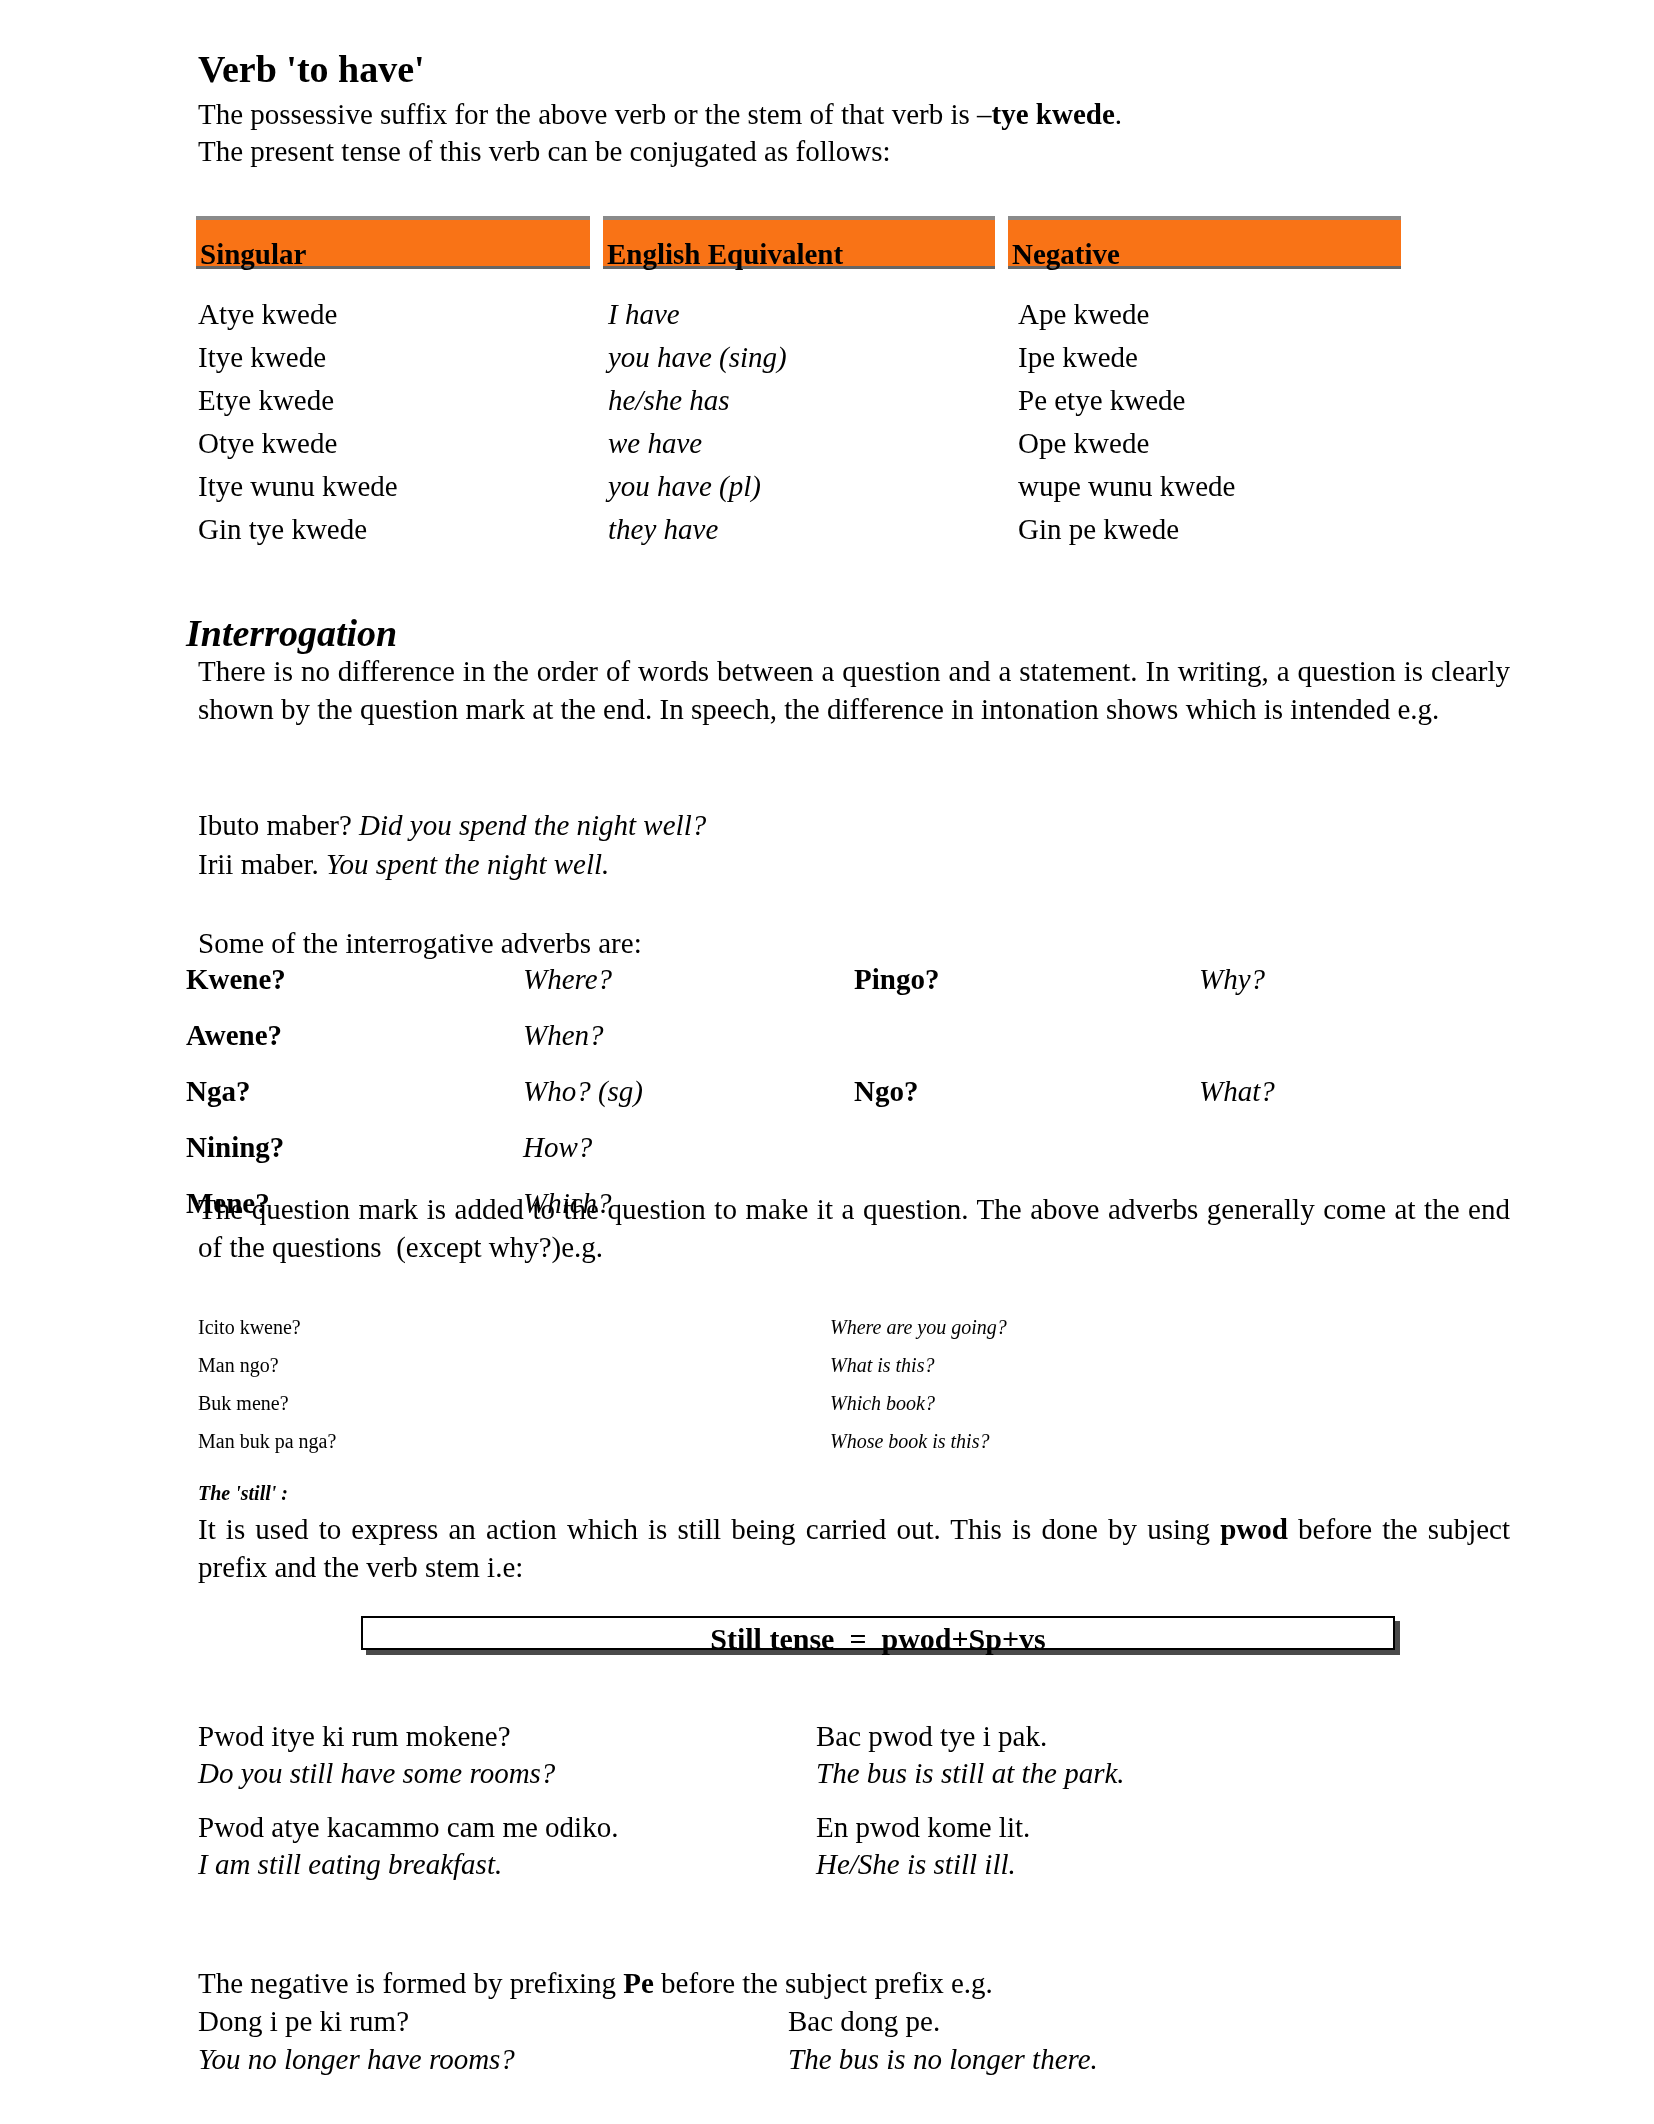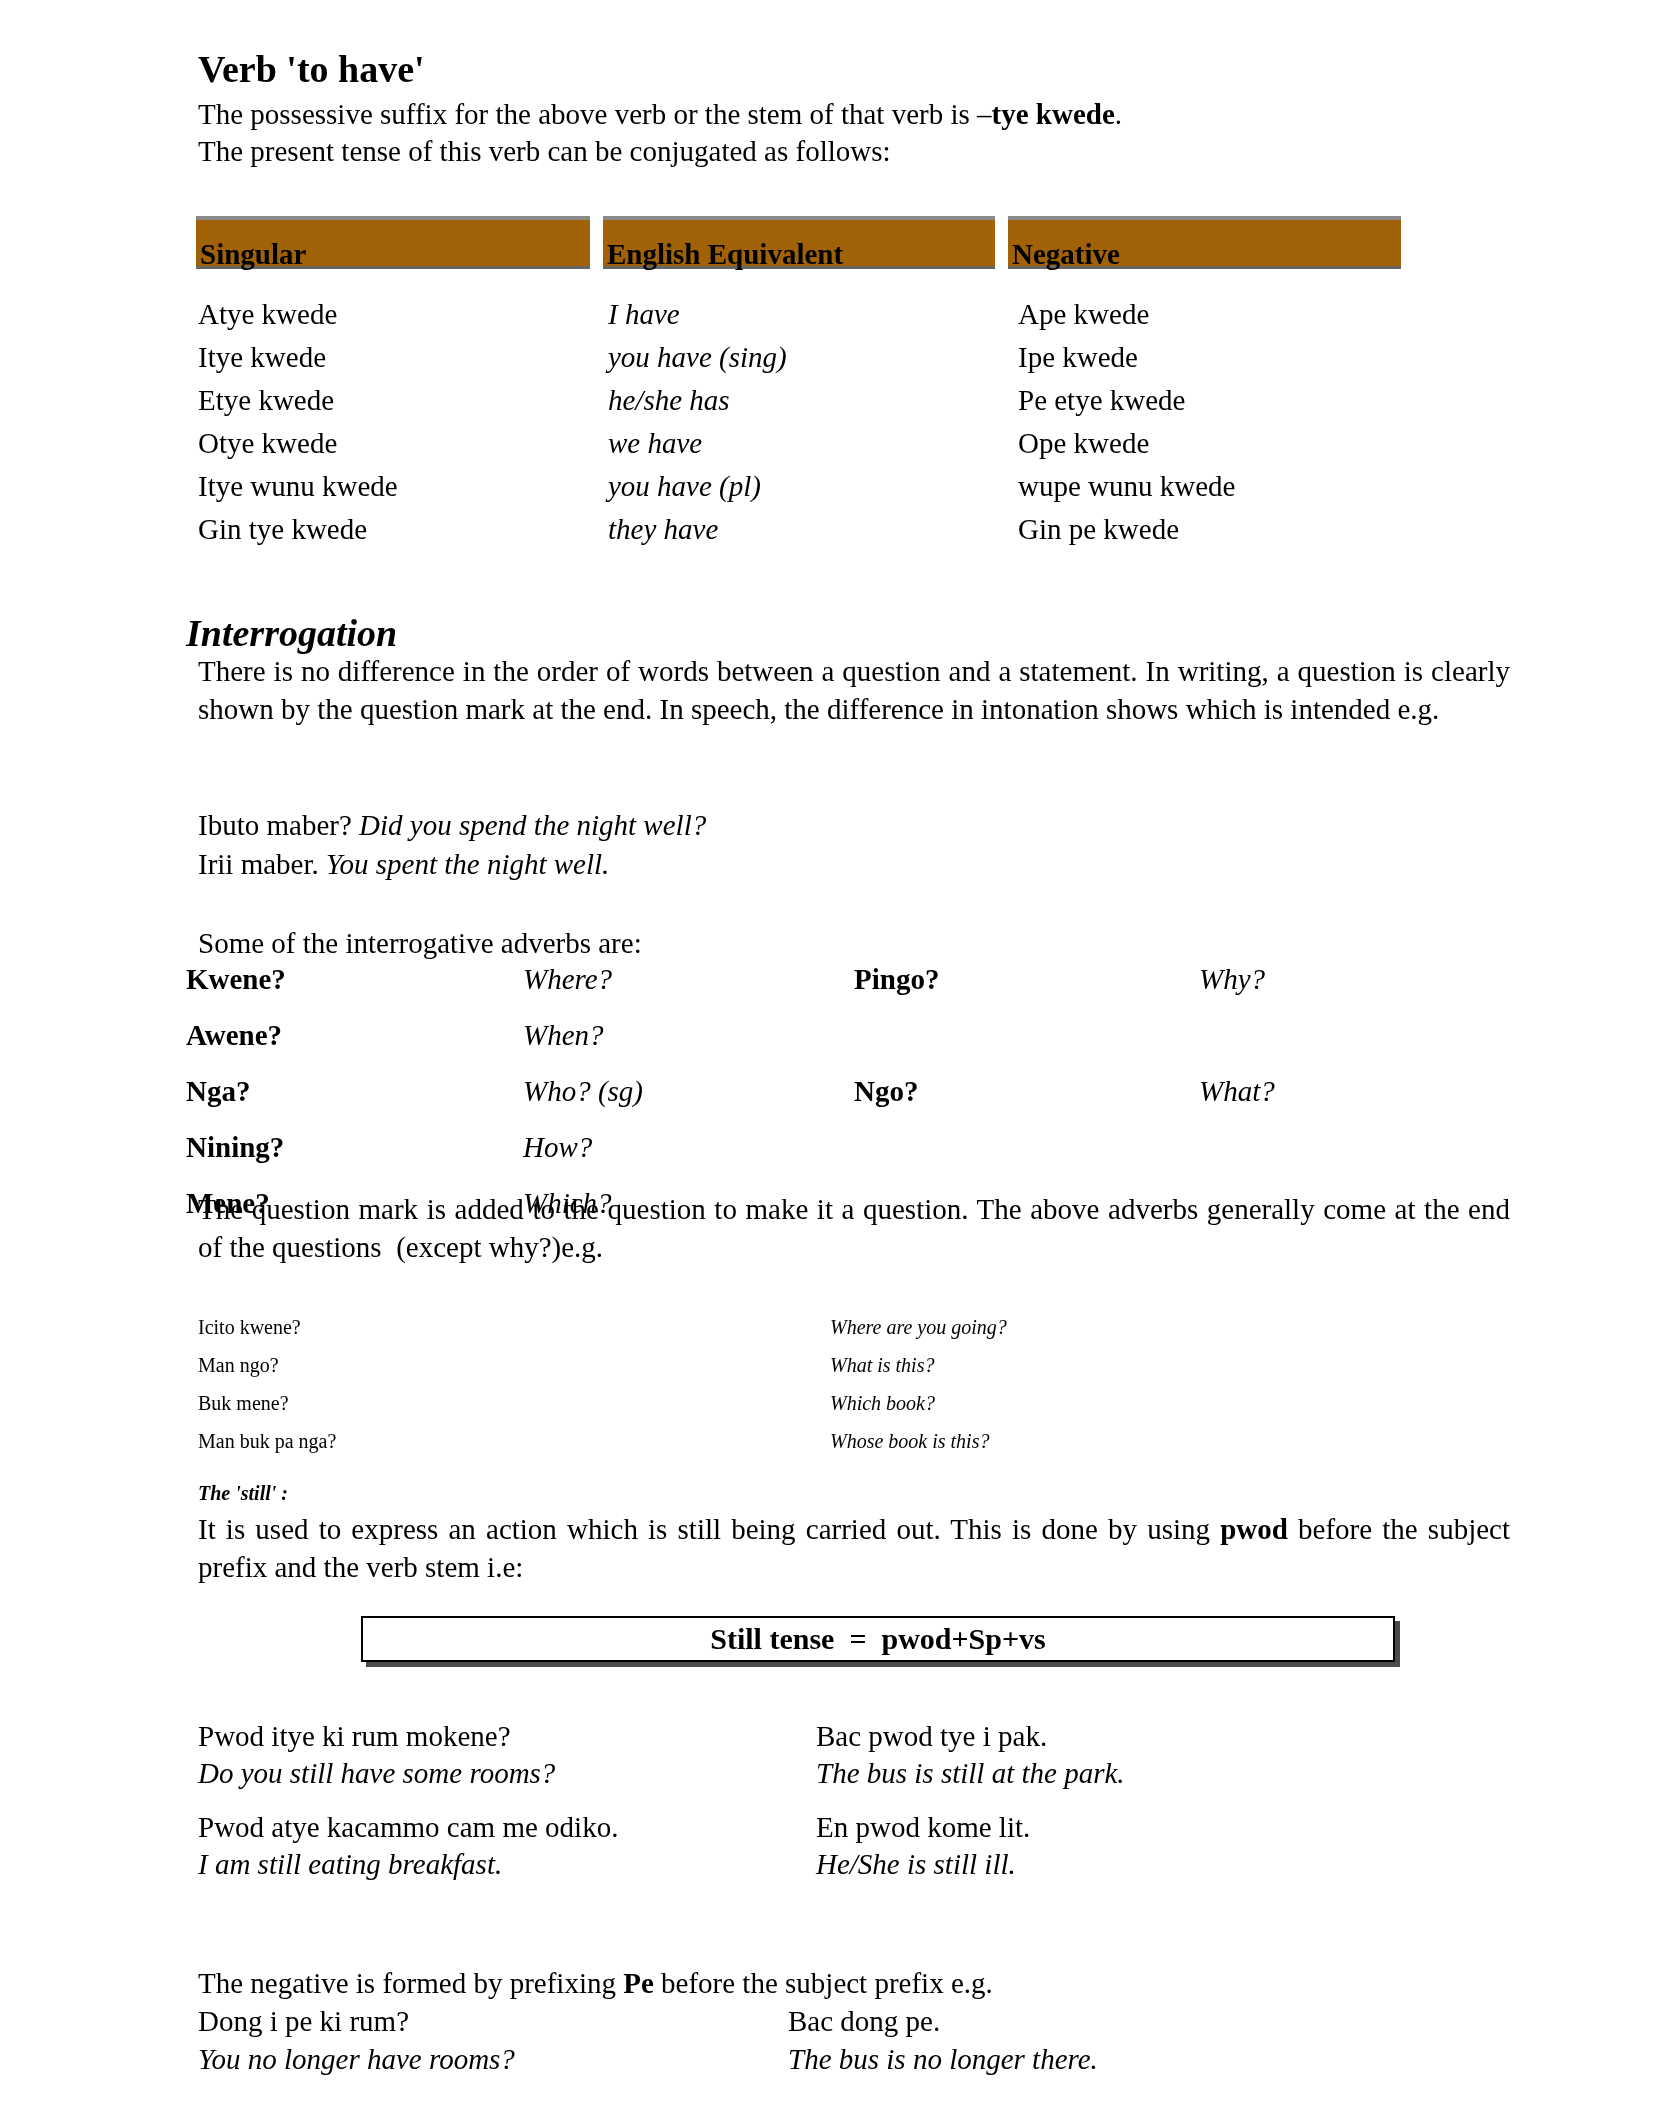--- a/index.html
+++ b/index.html
@@ -21,21 +21,21 @@
   .it { font-style:italic; }
   .b { font-weight:bold; }
 
   
   .tbl-head {
     display:grid;
     grid-template-columns:394px 392px 393px;
     column-gap:13px;
   }
   .tbl-head .cell {
-    background:#a16207;
+    background:#f97316;
     border-top:4px solid #8a8a8a;
     border-bottom:3px solid #666666;
     height:53px;
     padding:20px 0 0 4px;
     font-size:29px;
     font-weight:bold;
     line-height:29px;
   }
   .tbl-rows .trow {
     display:grid;
@@ -66,21 +66,21 @@
   }
   .neg-grid {
     display:grid;
     grid-template-columns:590px 1fr;
     font-size:29px;
     line-height:38px;
   }
   .formula-box {
     border:2px solid #000;
     box-shadow:5px 5px 0 #4a4a4a;
-    width:1034px; height:46px;
+    width:1034px; height:34px;
     text-align:center;
     font-size:30px;
     font-weight:bold;
     line-height:42px;
     background:#fff;
   }
 </style>
 </head>
 <body>
 

